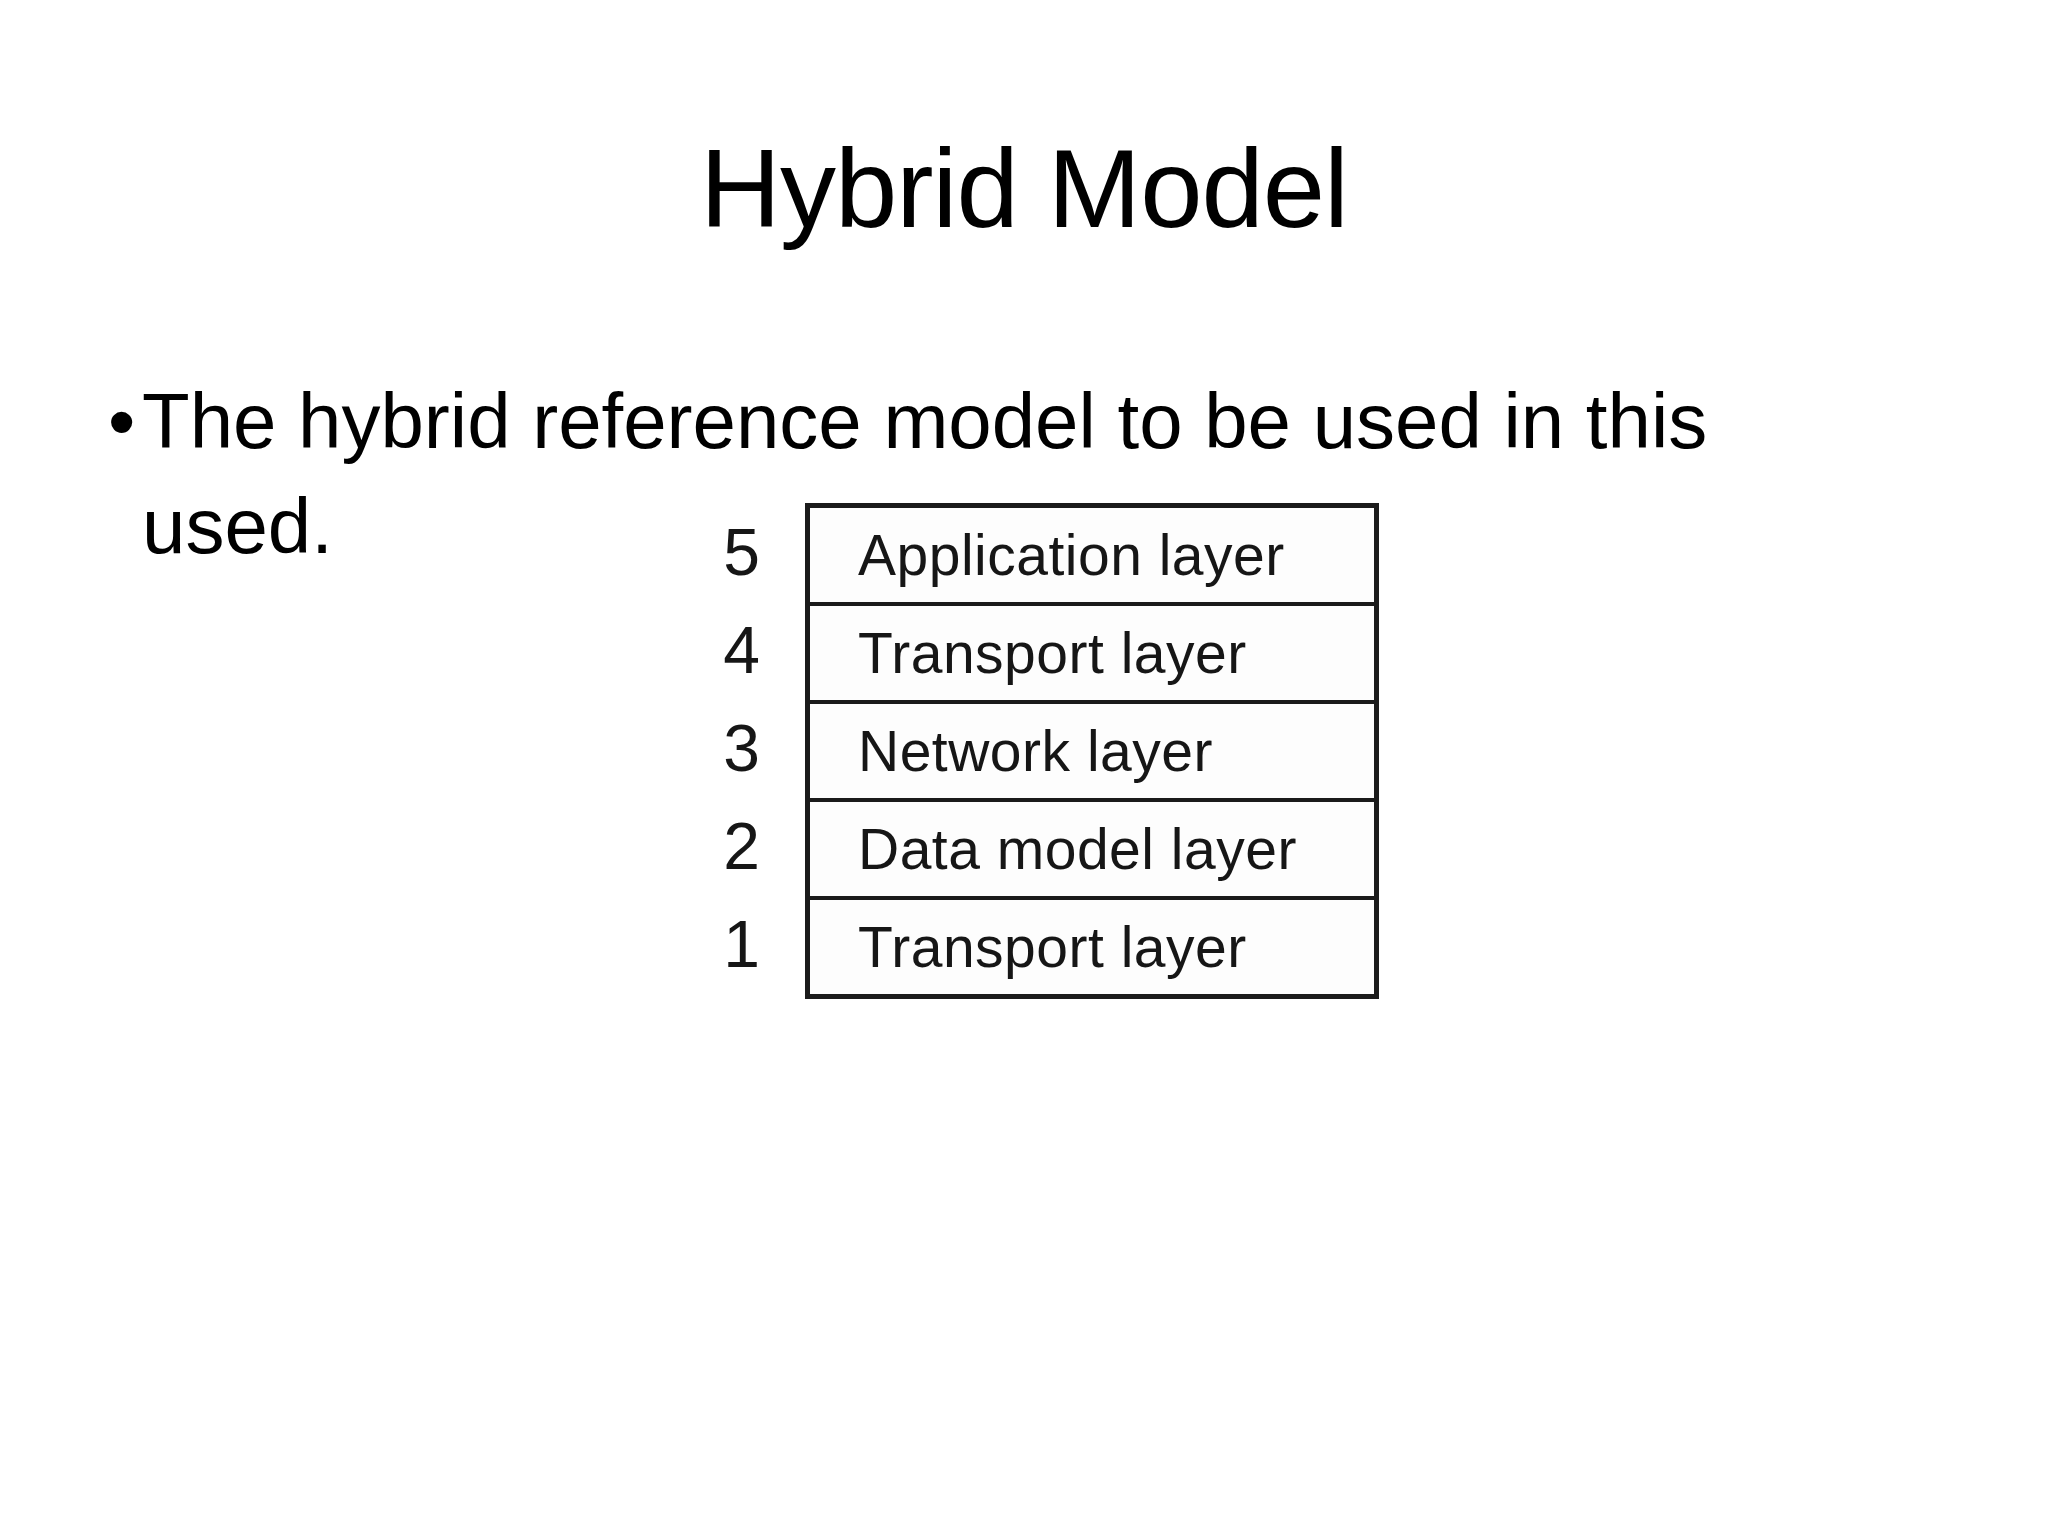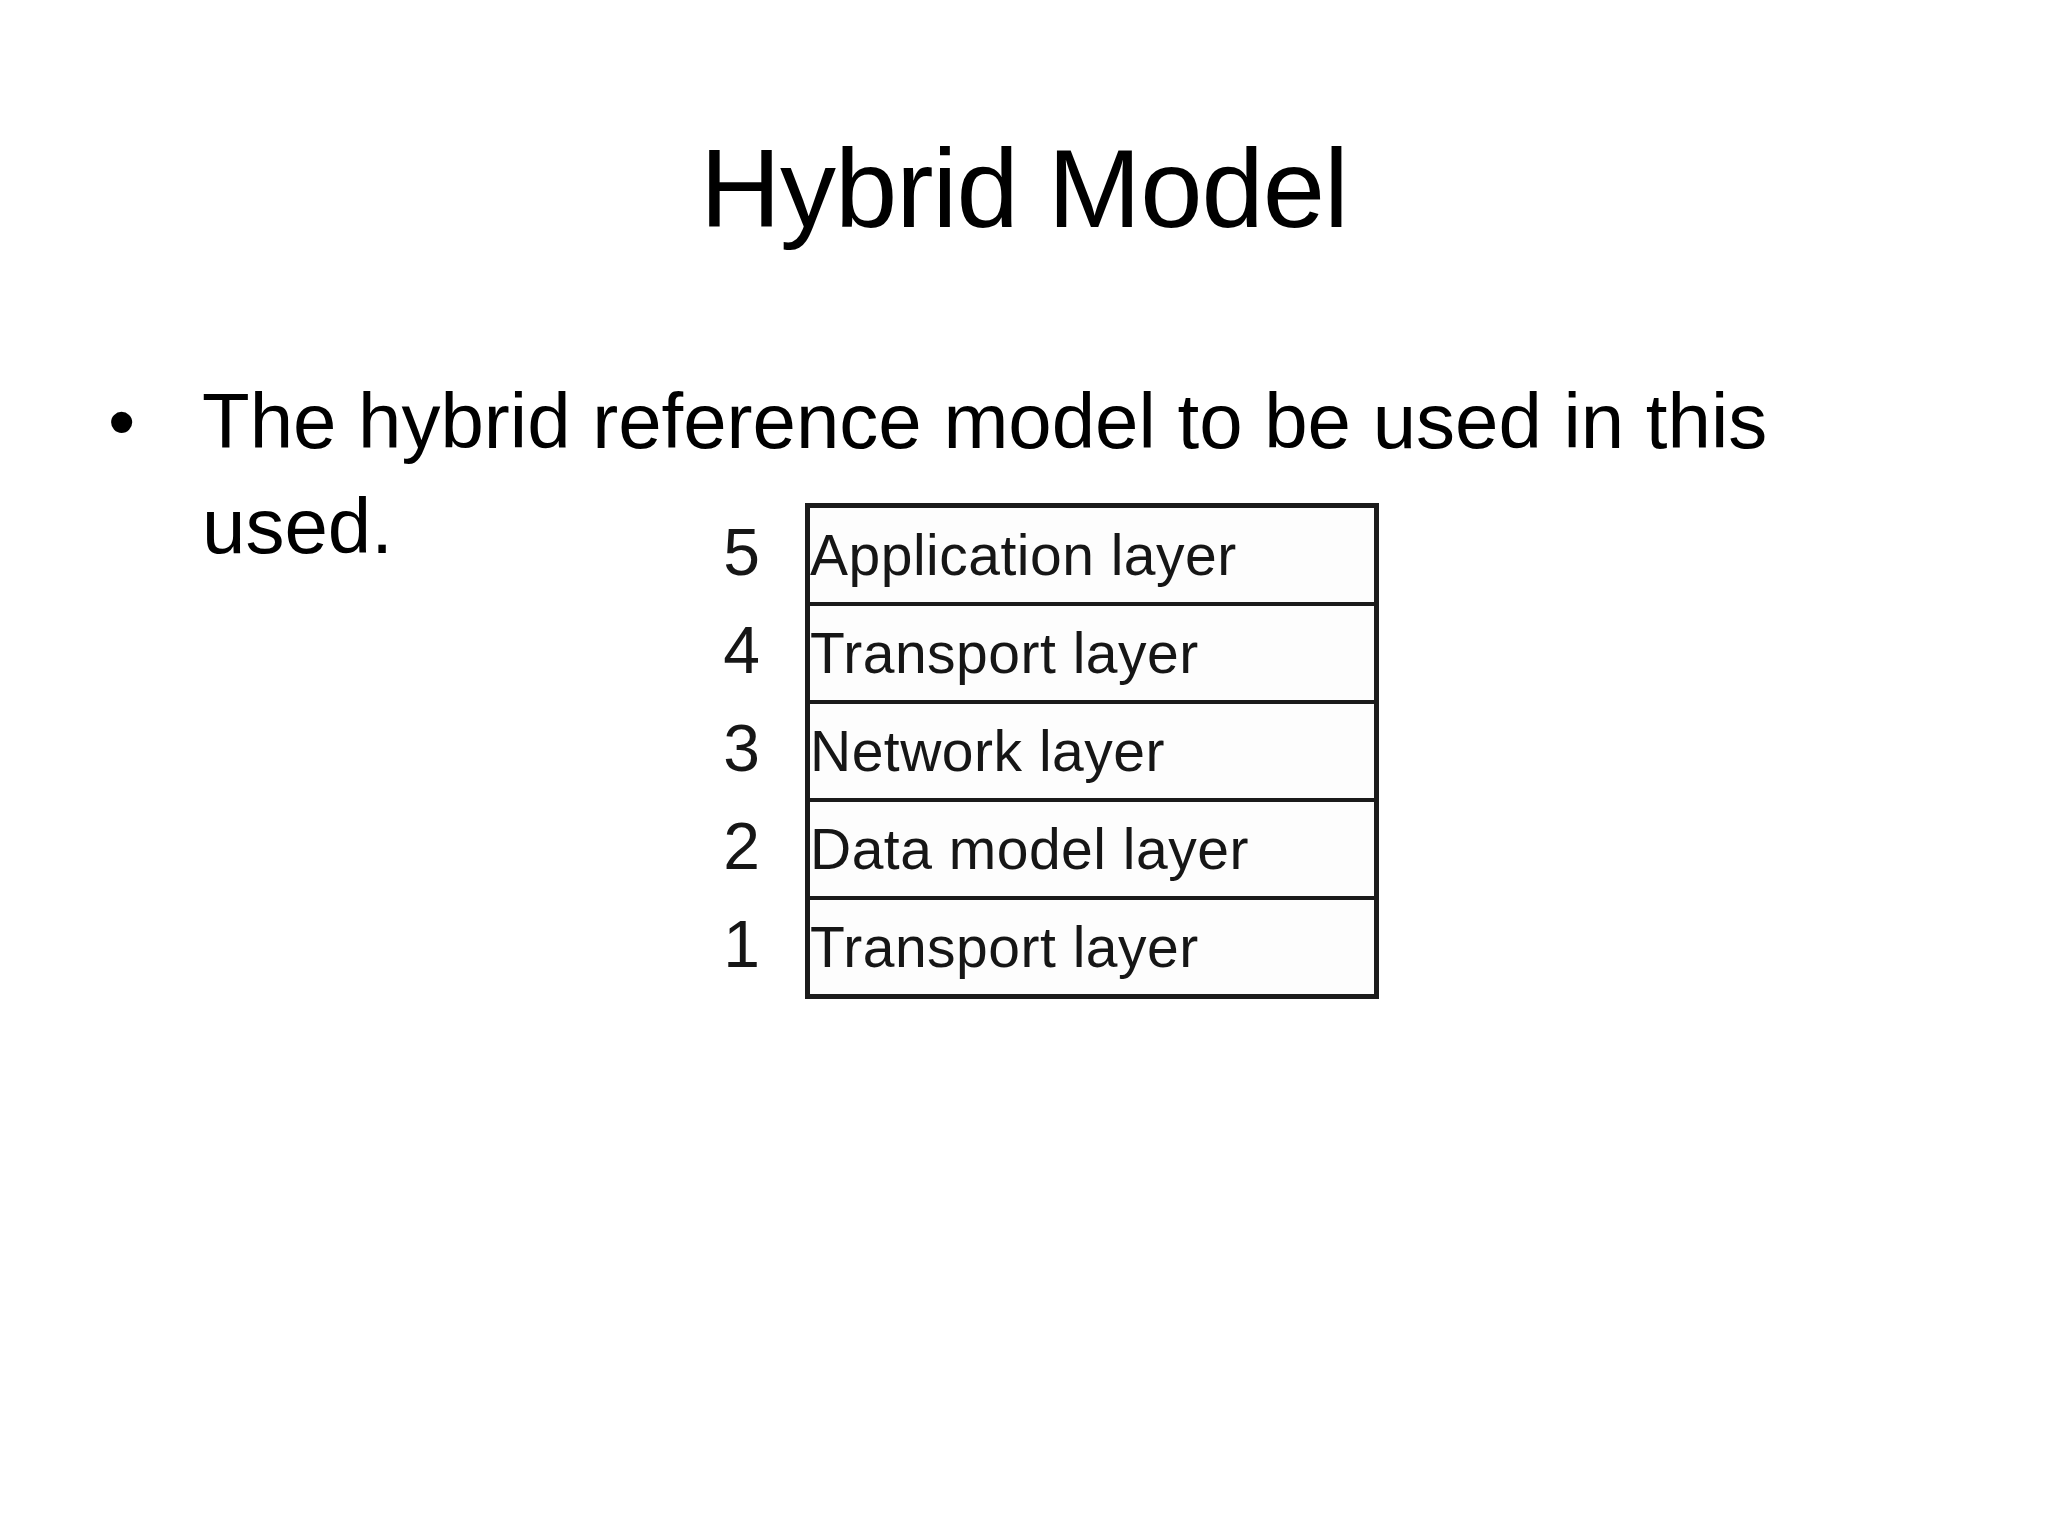--- a/index.html
+++ b/index.html
@@ -33,21 +33,21 @@
     line-height:105px;
     color:#000000;
   }
   .marker{
     position:absolute;
     left:0;top:0;
     font-size:78px;
     line-height:105px;
   }
   .bullet-text{
-    margin-left:94px;
+    margin-left:34px;
     white-space:nowrap;
   }
 
   
   .figure{position:absolute;left:0;top:0;}
   .numbers{
     position:absolute;
     left:640px;top:503px;
     width:120px;
     display:flex;flex-direction:column;
@@ -62,20 +62,21 @@
     position:absolute;
     left:805px;top:503px;
     width:564px;
     border:5px solid #1b1b1b;
     background:#fdfdfd;
   }
   .layer-row{
     height:94px;
     border-bottom:4px solid #1b1b1b;
     display:flex;align-items:center;
+    padding-left:48px;
     font-size:57px;
     color:#161616;
     letter-spacing:0.5px;
   }
   .layer-row:last-child{border-bottom:none;}
 </style>
 </head>
 <body>
 
 <div class="slide">

